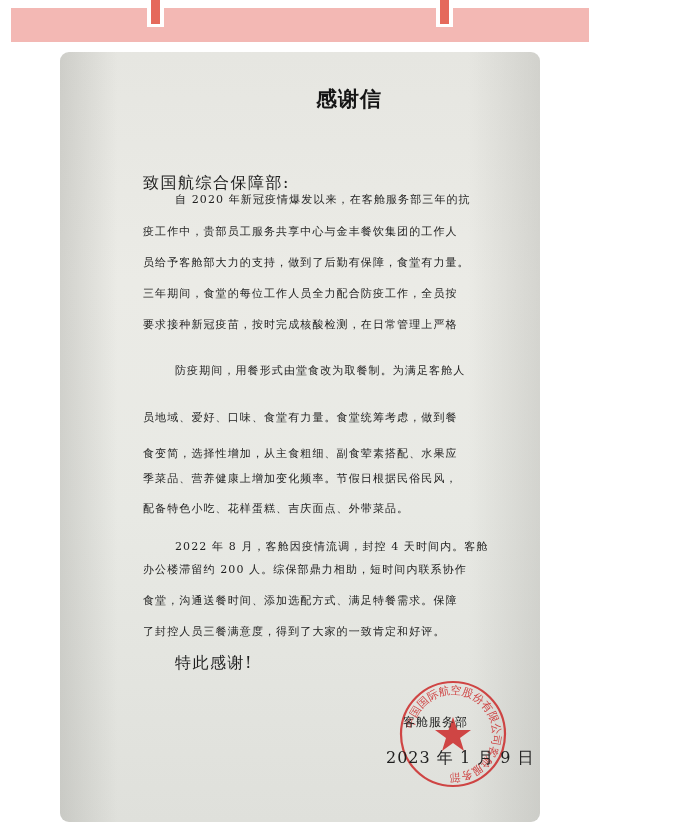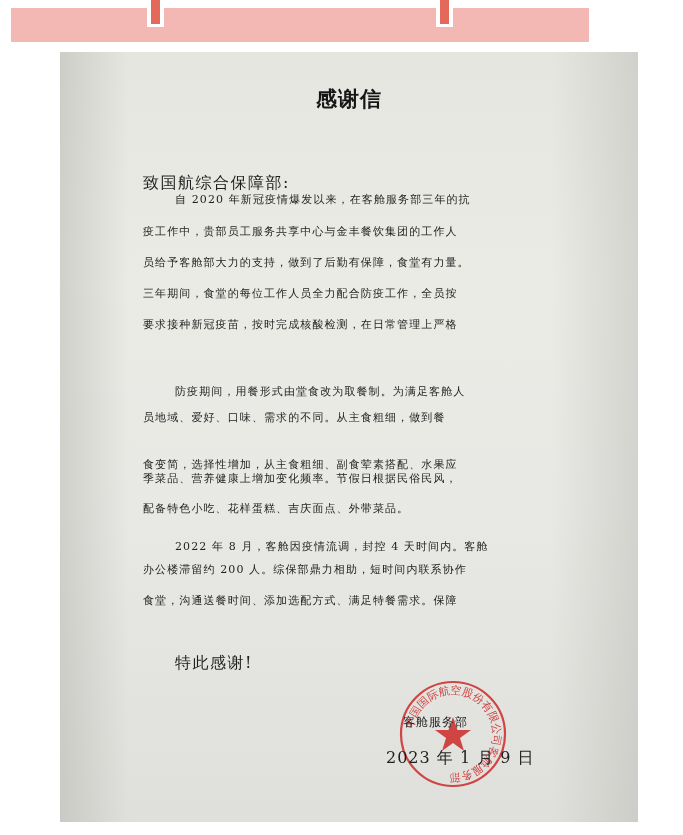--- a/index.html
+++ b/index.html
@@ -37,26 +37,27 @@
     height: 24px;
     background: #e5695b;
   }
   .pin-left { left: 147px; }
   .pin-right { left: 436px; }
 
   .photo {
     position: absolute;
     left: 60px;
     top: 52px;
-    width: 578px;
+    width: 480px;
     height: 770px;
     background:
       linear-gradient(90deg, rgba(160,160,155,0.35) 0%, rgba(255,255,255,0) 12%, rgba(255,255,255,0) 85%, rgba(170,170,165,0.35) 100%),
       linear-gradient(180deg, #e6e6e1 0%, #ebebe6 30%, #e8e9e4 60%, #dfe0db 100%);
     overflow: hidden;
+    border-radius: 9px;
   }
   .doc-title {
     position: absolute;
     left: 0;
     width: 578px;
     top: 33px;
     text-align: center;
     font-family: "DejaVu Sans", "Liberation Sans", sans-serif;
     font-weight: bold;
     font-size: 21px;
@@ -132,29 +133,30 @@
 <div class="photo">
   <div class="doc-title">感谢信</div>
   <div class="salutation">致国航综合保障部:</div>
 
   <div class="body-line indent" style="top:138px;">自 2020 年新冠疫情爆发以来，在客舱服务部三年的抗</div>
   <div class="body-line" style="top:170px;">疫工作中，贵部员工服务共享中心与金丰餐饮集团的工作人</div>
   <div class="body-line" style="top:201px;">员给予客舱部大力的支持，做到了后勤有保障，食堂有力量。</div>
   <div class="body-line" style="top:232px;">三年期间，食堂的每位工作人员全力配合防疫工作，全员按</div>
   <div class="body-line" style="top:263px;">要求接种新冠疫苗，按时完成核酸检测，在日常管理上严格</div>
 
-  <div class="body-line indent" style="top:330px;">防疫期间，用餐形式由堂食改为取餐制。为满足客舱人</div>
-  <div class="body-line" style="top:356px;">员地域、爱好、口味、需求的不同。从主食粗细，做到餐</div>
-  <div class="body-line" style="top:403px;">食变简，选择性增加，从主食粗细、副食荤素搭配、水果应</div>
+  <div class="body-line indent" style="top:309px;">防疫期间，用餐形式由堂食改为取餐制。为满足客舱人</div>
+  <div class="body-line" style="top:356px;">员地域、爱好、口味、食堂有力量。食堂统筹考虑，做到餐</div>
+  <div class="body-line" style="top:392px;">食变简，选择性增加，从主食粗细、副食荤素搭配、水果应</div>
   <div class="body-line" style="top:417px;">季菜品、营养健康上增加变化频率。节假日根据民俗民风，</div>
   <div class="body-line" style="top:447px;">配备特色小吃、花样蛋糕、吉庆面点、外带菜品。</div>
 
   <div class="body-line indent" style="top:477px;margin-top:8px;">2022 年 8 月，客舱因疫情流调，封控 4 天时间内。客舱</div>
   <div class="body-line" style="top:508px;">办公楼滞留约 200 人。综保部鼎力相助，短时间内联系协作</div>
   <div class="body-line" style="top:539px;">食堂，沟通送餐时间、添加选配方式、满足特餐需求。保障</div>
+  <div class="body-line" style="top:570px;">了封控人员三餐满意度，得到了大家的一致肯定和好评。</div>
 
   <div class="closing">特此感谢!</div>
 
   <svg class="stamp" viewBox="0 0 110 110">
     <defs>
       <path id="ringPath" d="M 55 55 m -40 0 a 40 40 0 1 1 80 0 a 40 40 0 1 1 -80 0"></path>
     </defs>
     <circle cx="55" cy="55" r="52" fill="none" stroke="#cc2a2a" stroke-width="2.2"></circle>
     <text font-size="11" fill="#cc2a2a" font-family="DejaVu Sans, sans-serif">
       <textPath href="#ringPath" startOffset="2%">中国国际航空股份有限公司客舱服务部</textPath>

